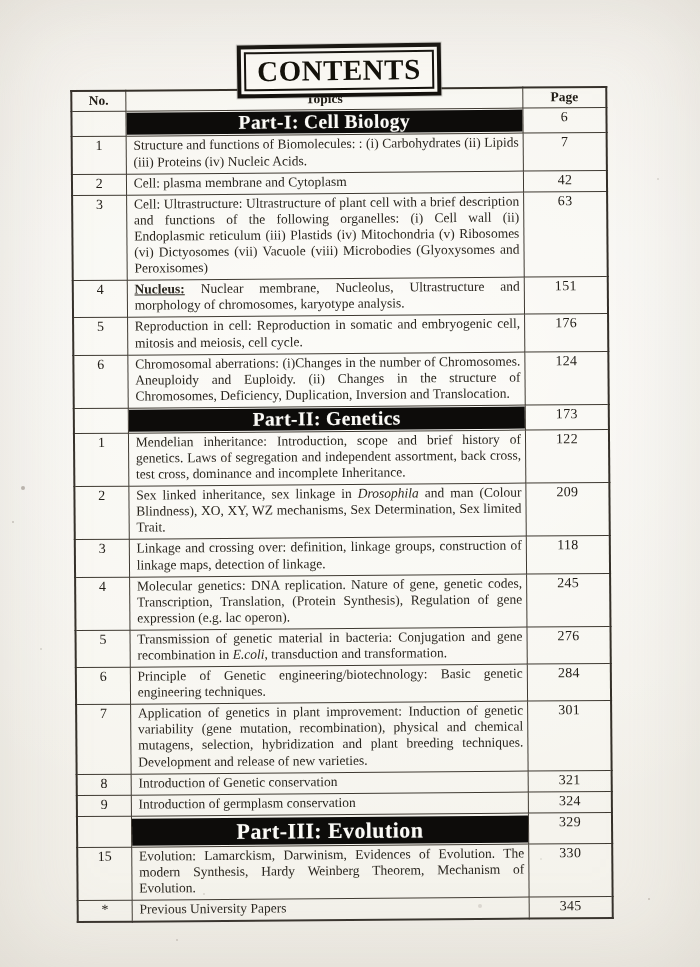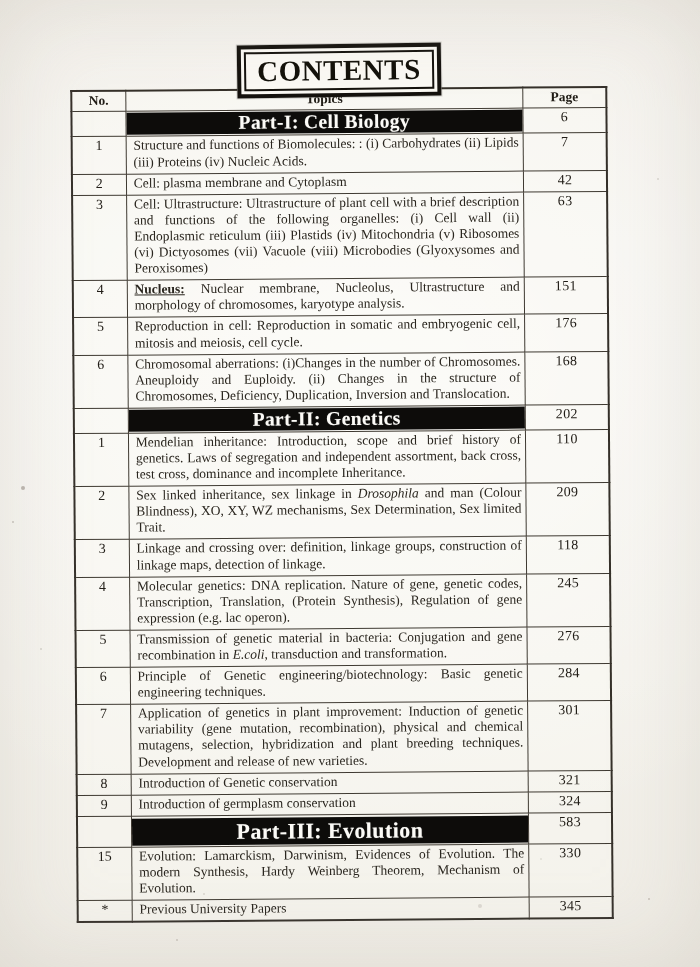--- a/index.html
+++ b/index.html
@@ -163,33 +163,33 @@
             <td class="page-cell">151</td>
           </tr>
           <tr class="item-row">
             <td class="no-cell">5</td>
             <td class="topic-cell">Reproduction in cell: Reproduction in somatic and embryogenic cell, mitosis and meiosis, cell cycle.</td>
             <td class="page-cell">176</td>
           </tr>
           <tr class="item-row">
             <td class="no-cell">6</td>
             <td class="topic-cell">Chromosomal aberrations: (i)Changes in the number of Chromosomes. Aneuploidy and Euploidy. (ii) Changes in the structure of Chromosomes, Deficiency, Duplication, Inversion and Translocation.</td>
-            <td class="page-cell">168</td>
+            <td class="page-cell">124</td>
           </tr>
           <tr class="banner-row">
             <td class="no-cell"></td>
             <td class="topic-cell">
               <div class="banner">Part-II: Genetics</div>
             </td>
-            <td class="page-cell">202</td>
+            <td class="page-cell">173</td>
           </tr>
           <tr class="item-row">
             <td class="no-cell">1</td>
             <td class="topic-cell">Mendelian inheritance: Introduction, scope and brief history of genetics. Laws of segregation and independent assortment, back cross, test cross, dominance and incomplete Inheritance.</td>
-            <td class="page-cell">110</td>
+            <td class="page-cell">122</td>
           </tr>
           <tr class="item-row">
             <td class="no-cell">2</td>
             <td class="topic-cell"><span>Sex linked inheritance, sex linkage in </span><i>Drosophila</i><span> and man (Colour Blindness), XO, XY, WZ mechanisms, Sex Determination, Sex limited Trait.</span></td>
             <td class="page-cell">209</td>
           </tr>
           <tr class="item-row">
             <td class="no-cell">3</td>
             <td class="topic-cell">Linkage and crossing over: definition, linkage groups, construction of linkage maps, detection of linkage.</td>
             <td class="page-cell">118</td>
@@ -222,21 +222,21 @@
           <tr class="item-row">
             <td class="no-cell">9</td>
             <td class="topic-cell">Introduction of germplasm conservation</td>
             <td class="page-cell">324</td>
           </tr>
           <tr class="banner-row">
             <td class="no-cell"></td>
             <td class="topic-cell">
               <div class="banner">Part-III: Evolution</div>
             </td>
-            <td class="page-cell">583</td>
+            <td class="page-cell">329</td>
           </tr>
           <tr class="item-row">
             <td class="no-cell">15</td>
             <td class="topic-cell">Evolution: Lamarckism, Darwinism, Evidences of Evolution. The modern Synthesis, Hardy Weinberg Theorem, Mechanism of Evolution.</td>
             <td class="page-cell">330</td>
           </tr>
           <tr class="item-row">
             <td class="no-cell">*</td>
             <td class="topic-cell">Previous University Papers</td>
             <td class="page-cell">345</td>

